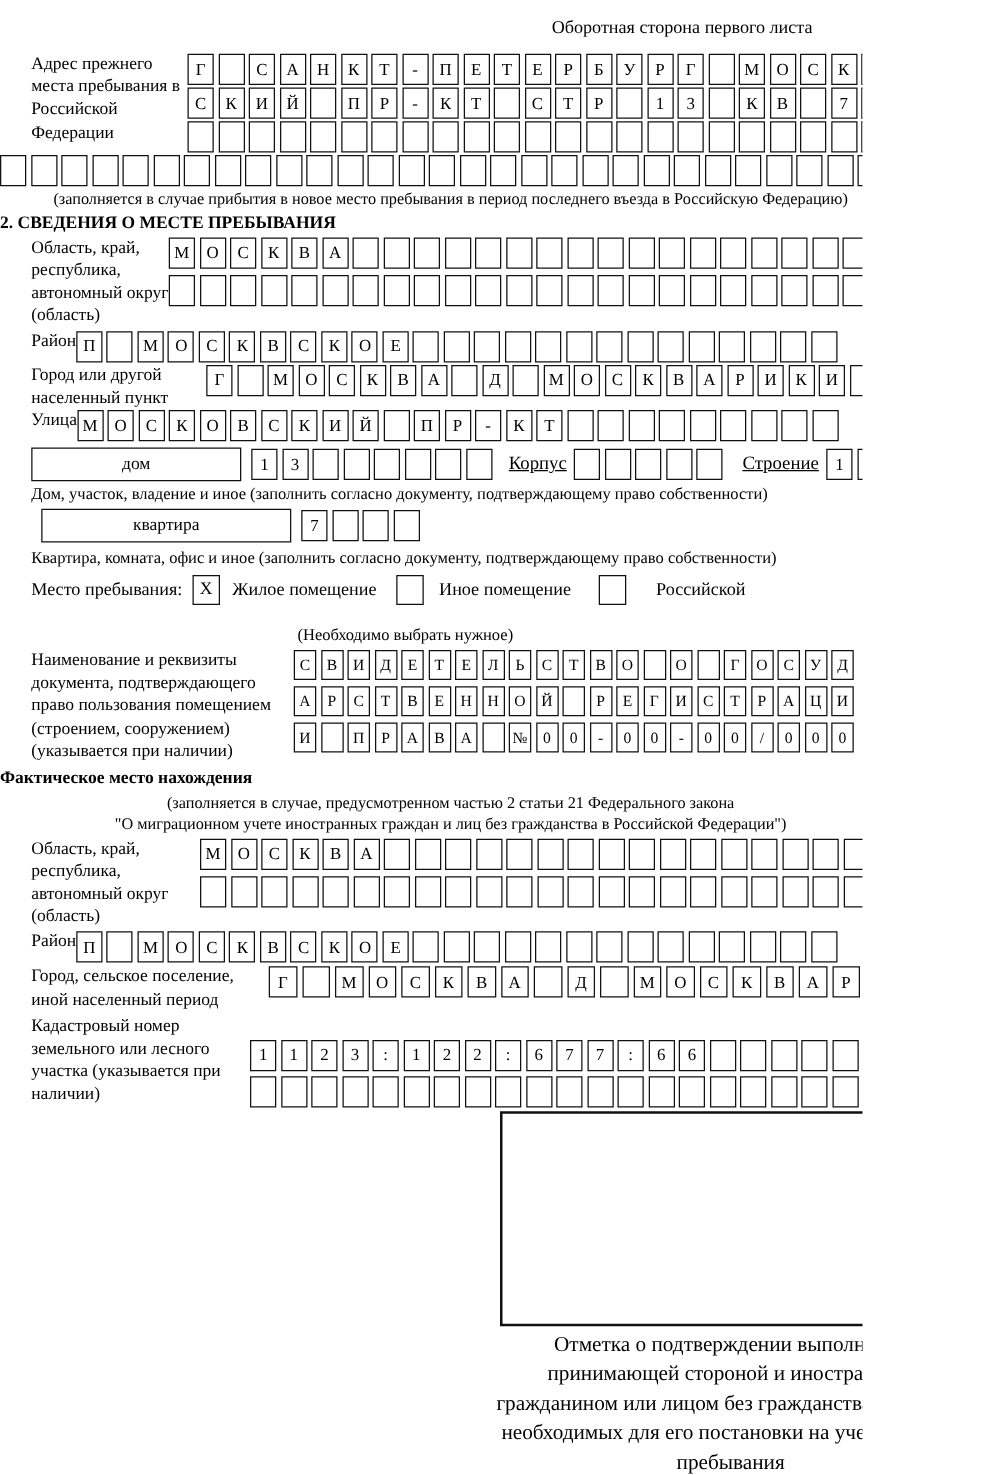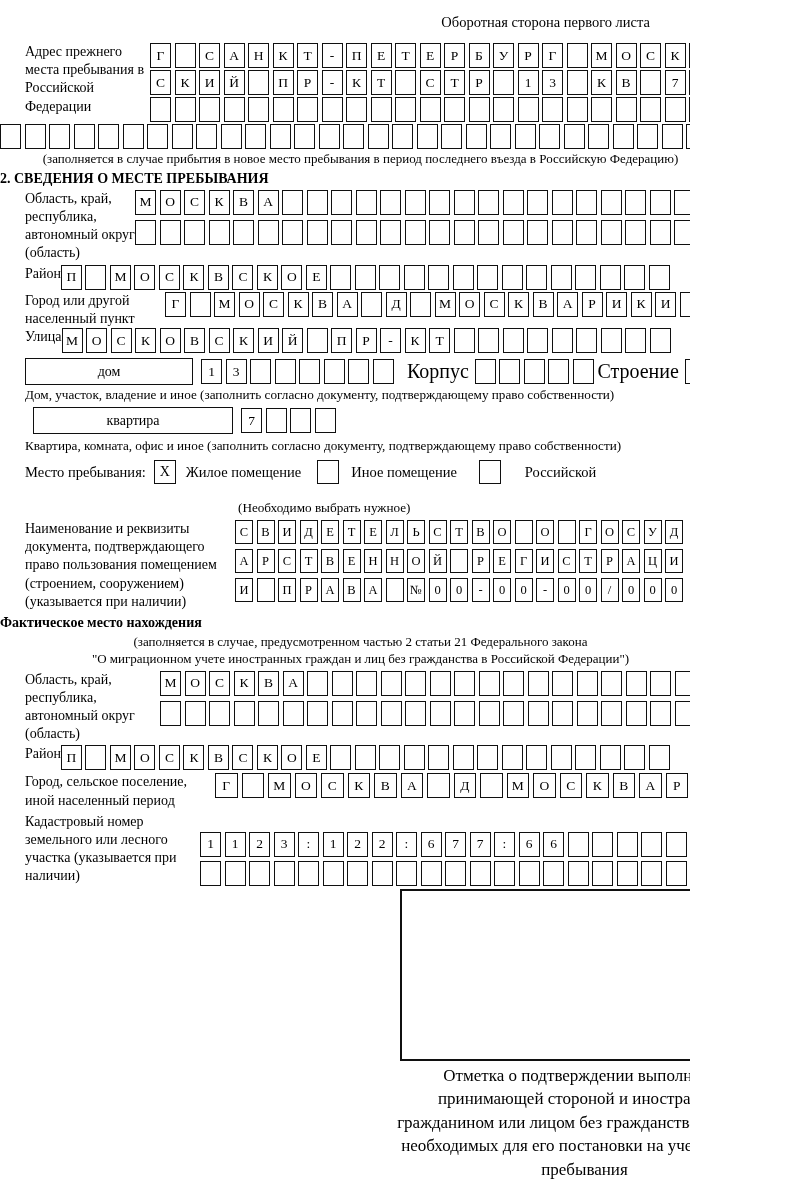--- a/index.html
+++ b/index.html
@@ -13,21 +13,21 @@
   .cells { display: flex; }
   .cell { flex: none; width: 21px; height: 25px; border: 1.6px solid #101010; margin-right: 3.5px;
           display: flex; align-items: center; justify-content: center; font-size: 13.5px; }
   .cells.sm .cell { width: 18px; height: 24px; font-size: 12.5px; }
   .cells.lg .cell { width: 22.5px; margin-right: 4px; }
   .note { font-size: 13px; text-align: center; line-height: 1.3; margin-left: 31px; }
   .h2 { font-weight: bold; font-size: 14px; text-align: left; }
   .smallnote { font-size: 13.2px; padding-left: 25px; }
   .wbox { border: 1.6px solid #101010; height: 27px; display: flex; align-items: center;
           justify-content: center; font-size: 14px; flex: none; }
-  .inline-lbl { font-size: 20px; line-height: 27px; flex: none; }
+  .inline-lbl { font-size: 15px; line-height: 27px; flex: none; text-decoration: underline; }
   .chk { flex: none; width: 22px; height: 24px; border: 1.6px solid #101010; display: flex;
          align-items: center; justify-content: center; font-size: 14px; }
   .stay { display: flex; align-items: center; padding-left: 25px; font-size: 14.5px; }
   .stamp-box { width: 364px; height: 172px; border: 2px solid #101010; margin-left: 400px; }
   .stamp-caption { width: 385px; margin-left: 392px; text-align: center; font-size: 17px; line-height: 1.38; }
 </style>
 </head>
 <body>
 
 <div class="page">
@@ -320,21 +320,21 @@
         <div class="cell"></div>
       </div>
     <div class="inline-lbl" style="margin-left:10px; margin-right:6px;">Корпус</div>
     <div class="cells">
         <div class="cell"></div>
         <div class="cell"></div>
         <div class="cell"></div>
         <div class="cell"></div>
         <div class="cell"></div>
       </div>
-    <div class="inline-lbl" style="margin-left:0; margin-right:6px;">Строение</div>
+    <div class="inline-lbl" style="margin-left:12px; margin-right:6px;">Строение</div>
     <div class="cells">
         <div class="cell">1</div>
         <div class="cell"></div>
         <div class="cell"></div>
         <div class="cell"></div>
       </div>
   </div>
   <div class="smallnote" style="margin-top:2px;">Дом, участок, владение и иное (заполнить согласно документу, подтверждающему право собственности)</div>
 
   <div class="frow" style="margin-top:4px; align-items:center;">

